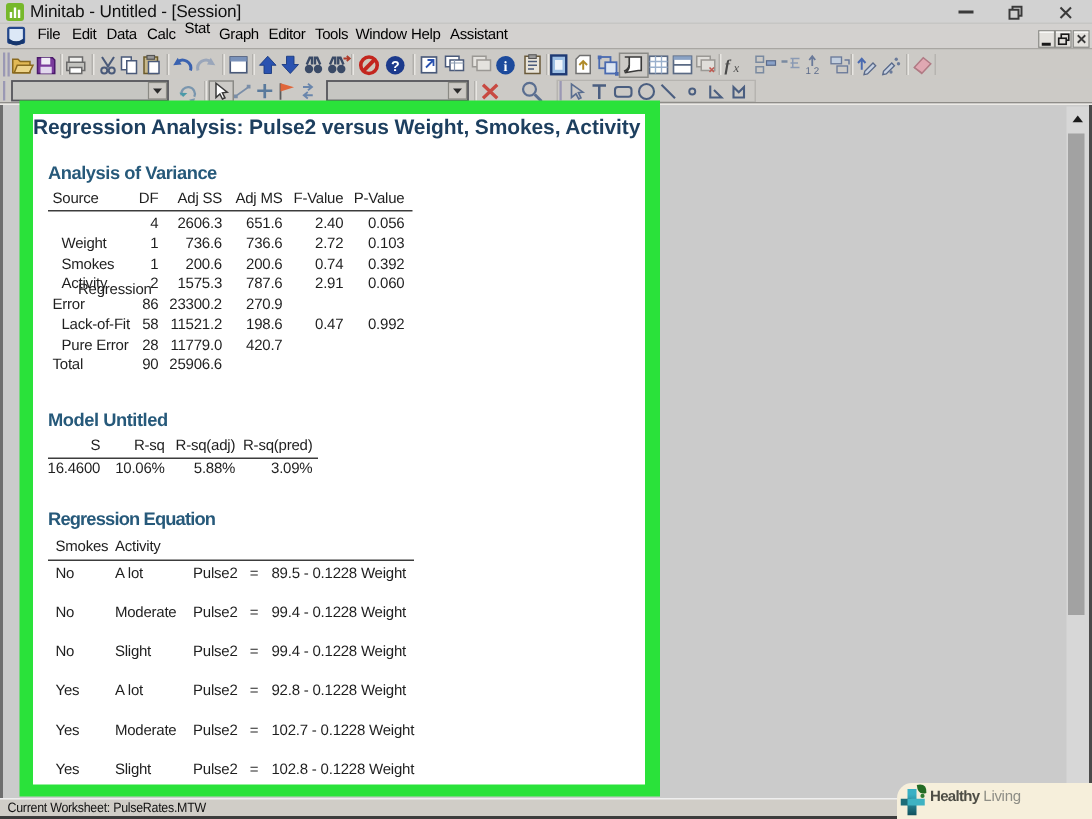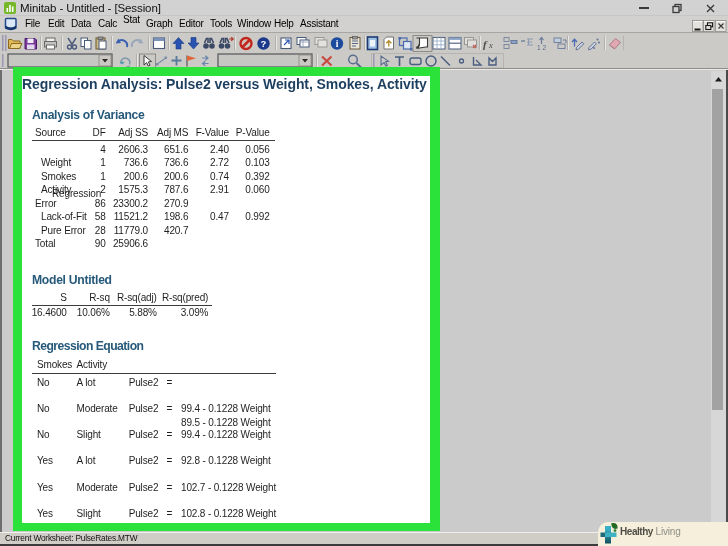--- a/index.html
+++ b/index.html
@@ -282,21 +282,21 @@
 <div class="tcell tr " style="left:96.8px;top:307px;width:60px;">5.88%</div>
 <div class="tcell tr " style="left:148.3px;top:307px;width:60px;">3.09%</div>
 <div class="abs" style="left:32px;top:339px;font-size:12.2px;font-weight:bold;color:#26597a;letter-spacing:-0.55px;">Regression Equation</div>
 <div class="tcell " style="left:37px;top:359px;">Smokes</div>
 <div class="tcell " style="left:76.6px;top:359px;">Activity</div>
 <div class="hline" style="left:31.6px;top:372.5px;width:244.7px;"></div>
 <div class="tcell " style="left:37px;top:376.5px;">No</div>
 <div class="tcell " style="left:76.6px;top:376.5px;">A lot</div>
 <div class="tcell " style="left:128.7px;top:376.5px;">Pulse2</div>
 <div class="tcell " style="left:166.5px;top:376.5px;">=</div>
-<div class="tcell " style="left:181px;top:376.5px;margin-top:40px;">89.5 - 0.1228 Weight</div>
+<div class="tcell " style="left:181px;top:376.5px;">89.5 - 0.1228 Weight</div>
 <div class="tcell " style="left:37px;top:402.8px;">No</div>
 <div class="tcell " style="left:76.6px;top:402.8px;">Moderate</div>
 <div class="tcell " style="left:128.7px;top:402.8px;">Pulse2</div>
 <div class="tcell " style="left:166.5px;top:402.8px;">=</div>
 <div class="tcell " style="left:181px;top:402.8px;">99.4 - 0.1228 Weight</div>
 <div class="tcell " style="left:37px;top:429.1px;">No</div>
 <div class="tcell " style="left:76.6px;top:429.1px;">Slight</div>
 <div class="tcell " style="left:128.7px;top:429.1px;">Pulse2</div>
 <div class="tcell " style="left:166.5px;top:429.1px;">=</div>
 <div class="tcell " style="left:181px;top:429.1px;">99.4 - 0.1228 Weight</div>

